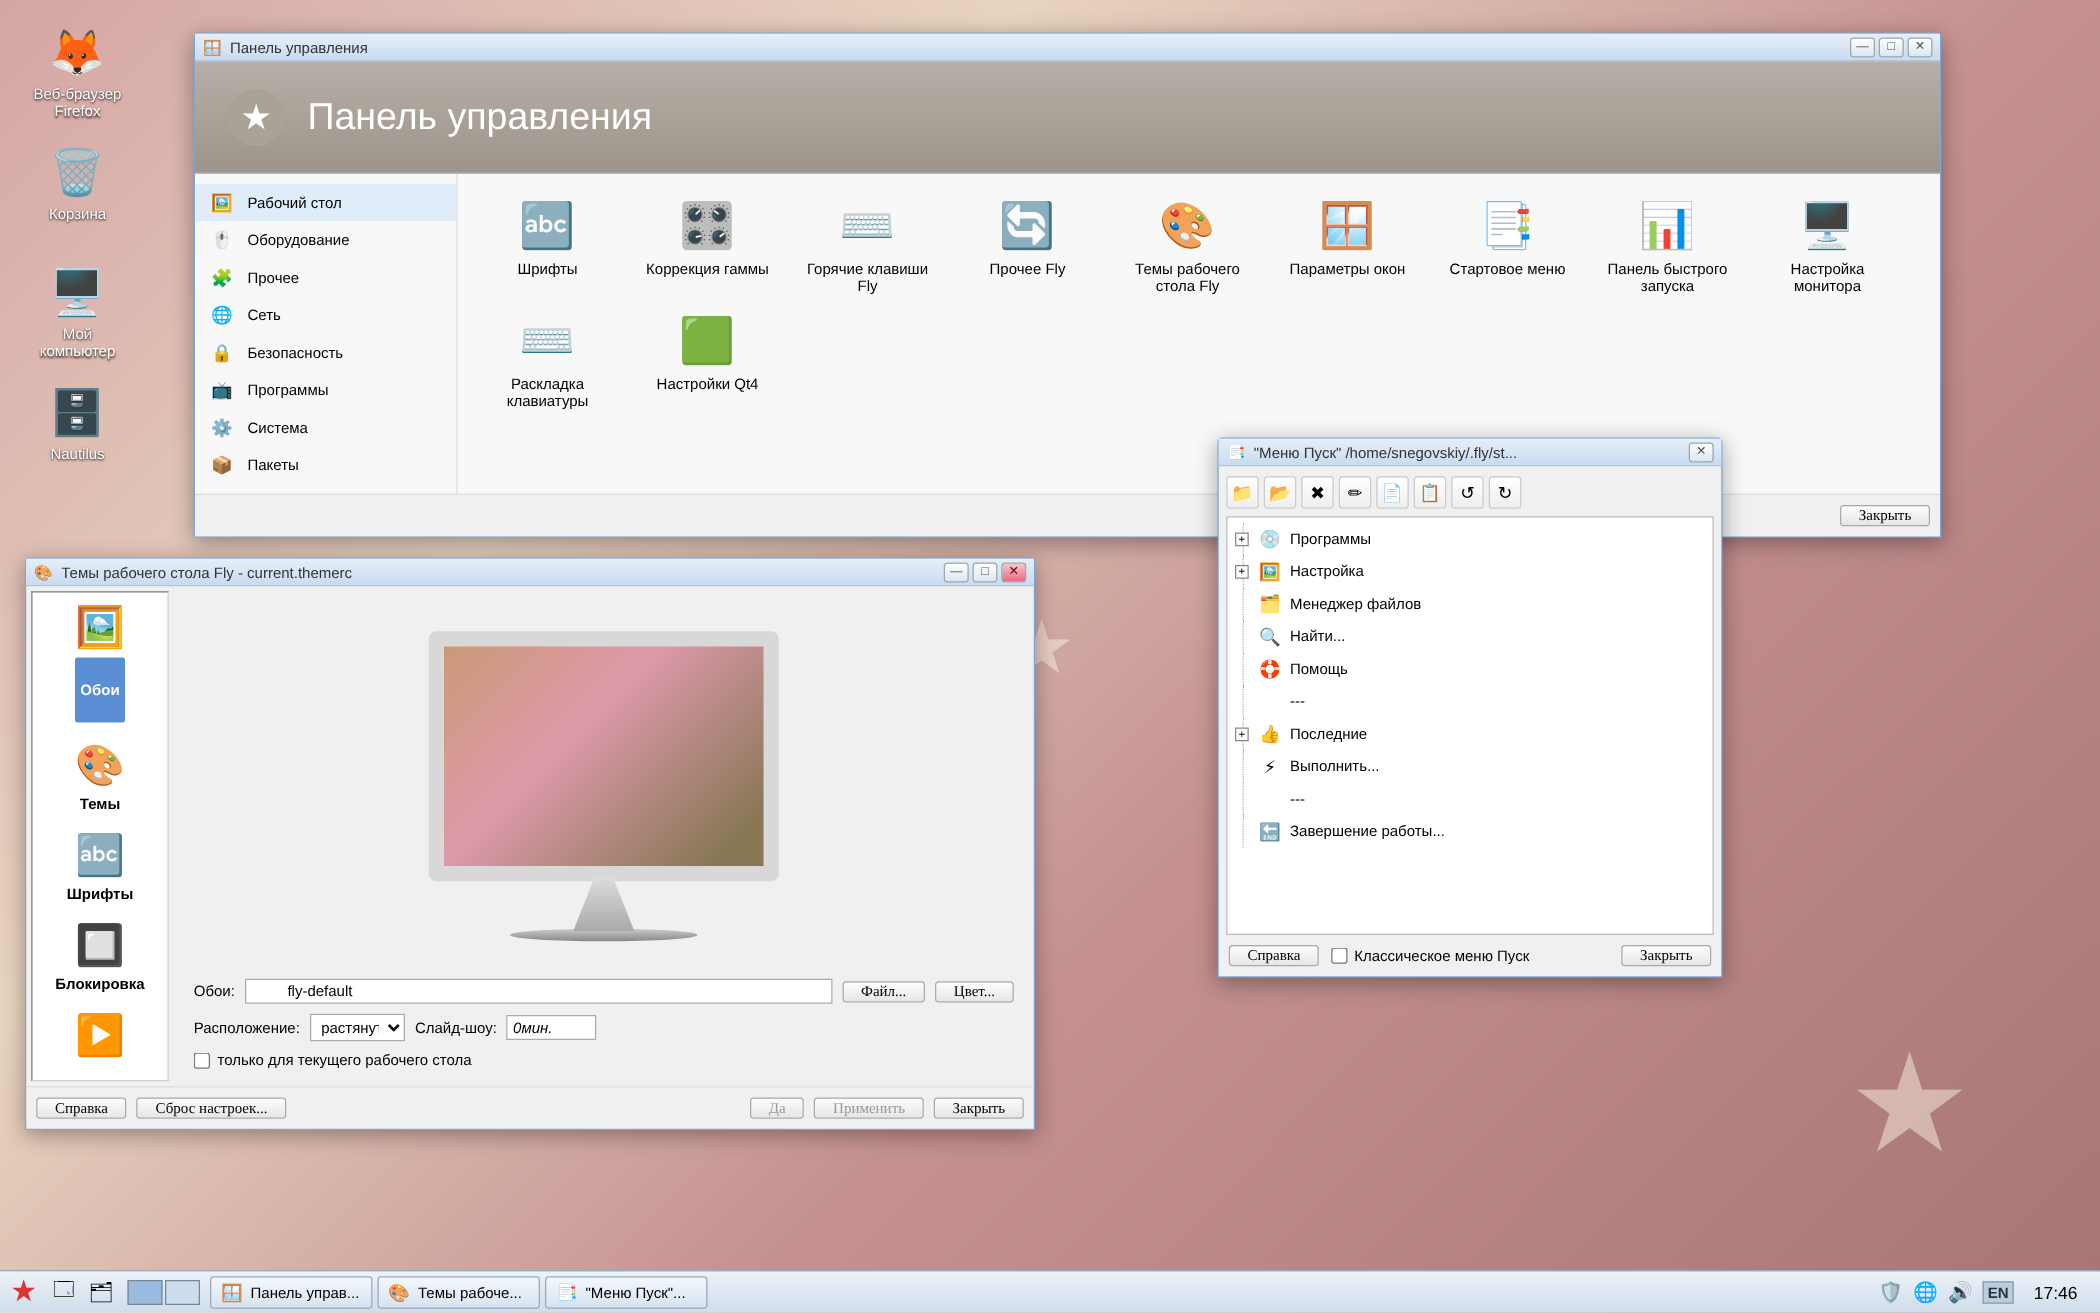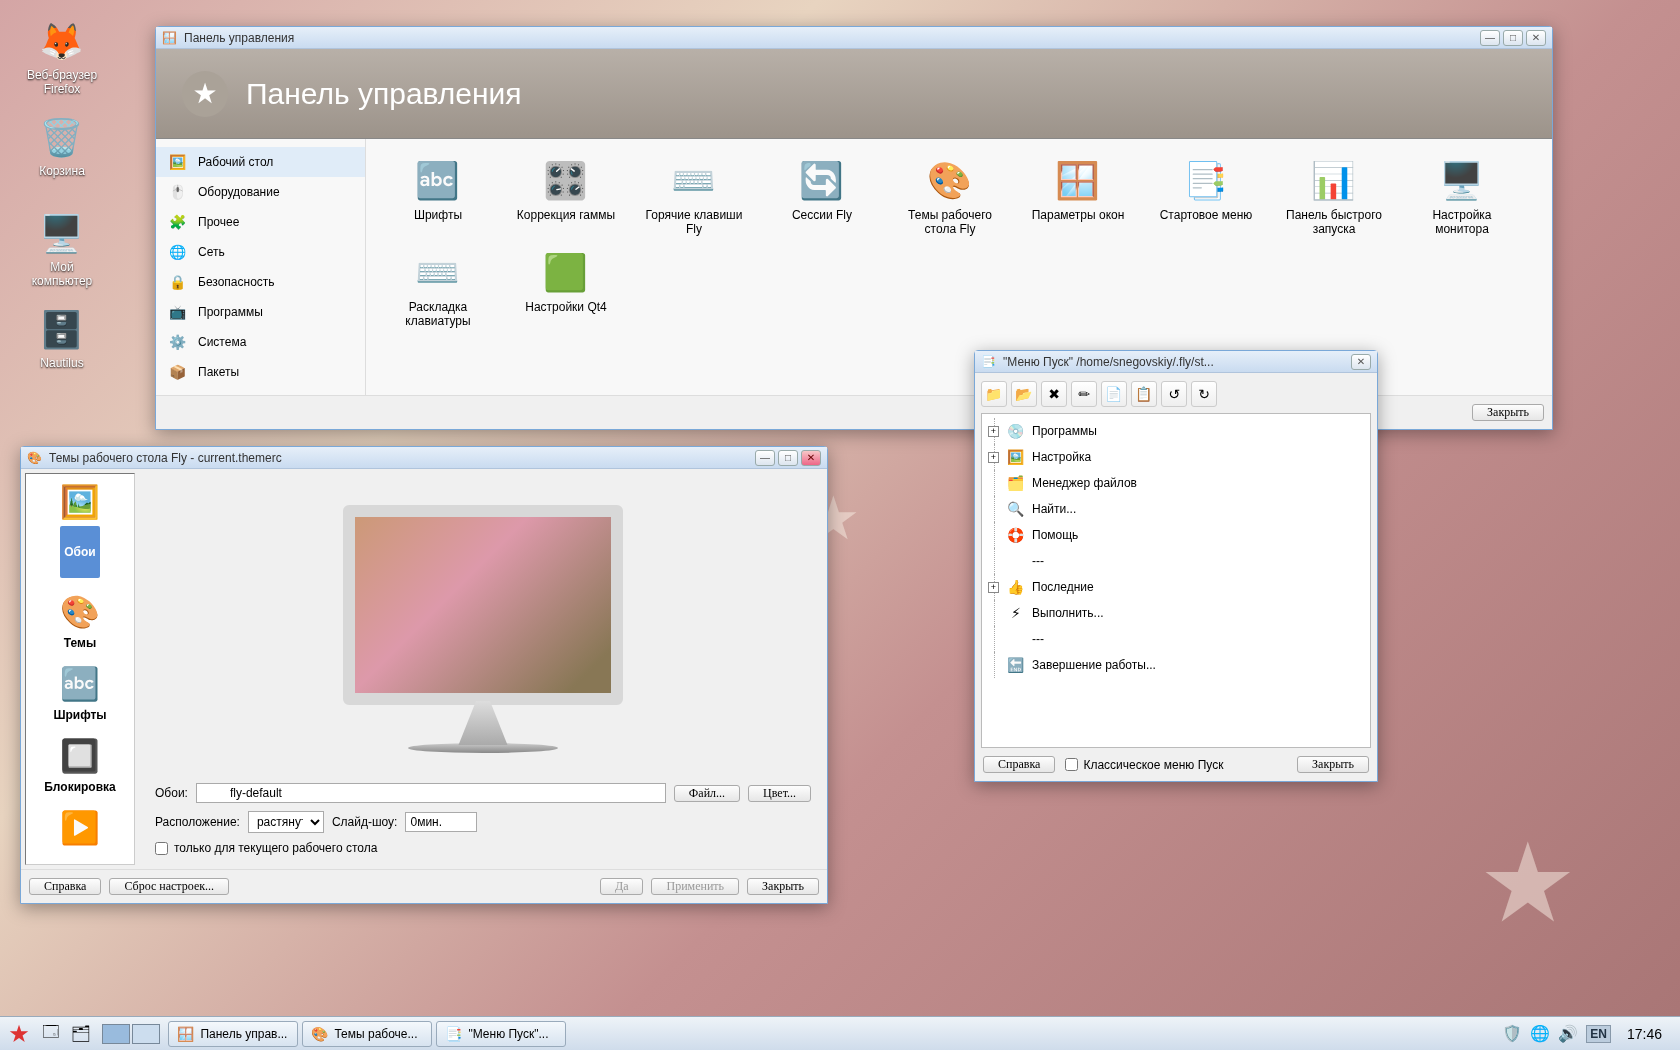--- a/index.html
+++ b/index.html
@@ -165,21 +165,21 @@
         <div class="cp-item">
           <div class="big">🎛️</div>
           <div class="lab">Коррекция гаммы</div>
         </div>
         <div class="cp-item">
           <div class="big">⌨️</div>
           <div class="lab">Горячие клавиши Fly</div>
         </div>
         <div class="cp-item">
           <div class="big">🔄</div>
-          <div class="lab">Сессии Fly</div>
+          <div class="lab">Прочее Fly</div>
         </div>
         <div class="cp-item">
           <div class="big">🎨</div>
           <div class="lab">Темы рабочего стола Fly</div>
         </div>
         <div class="cp-item">
           <div class="big">🪟</div>
           <div class="lab">Параметры окон</div>
         </div>
         <div class="cp-item">
@@ -250,21 +250,21 @@
       <div class="th-row">
         <span>Обои:</span>
         <input type="text" style="flex: 1 1 0%; padding-left: 33px;" value="fly-default">
         <span class="btn">Файл...</span>
         <span class="btn">Цвет...</span>
       </div>
       <div class="th-row">
         <span>Расположение:</span>
         <select style="width:76px"><option>растянуть</option></select>
         <span>Слайд-шоу:</span>
-        <input type="text" style="width: 72px;" value="0мин.">
+        <input type="text" style="width: 72px; font-style: italic;" value="0мин.">
       </div>
       <div class="th-row">
         <label style="display:flex;gap:6px;align-items:center">
           <input type="checkbox" style="">
           <span>только для текущего рабочего стола</span>
         </label>
       </div>
     </div>
   </div>
   <div class="th-foot">

